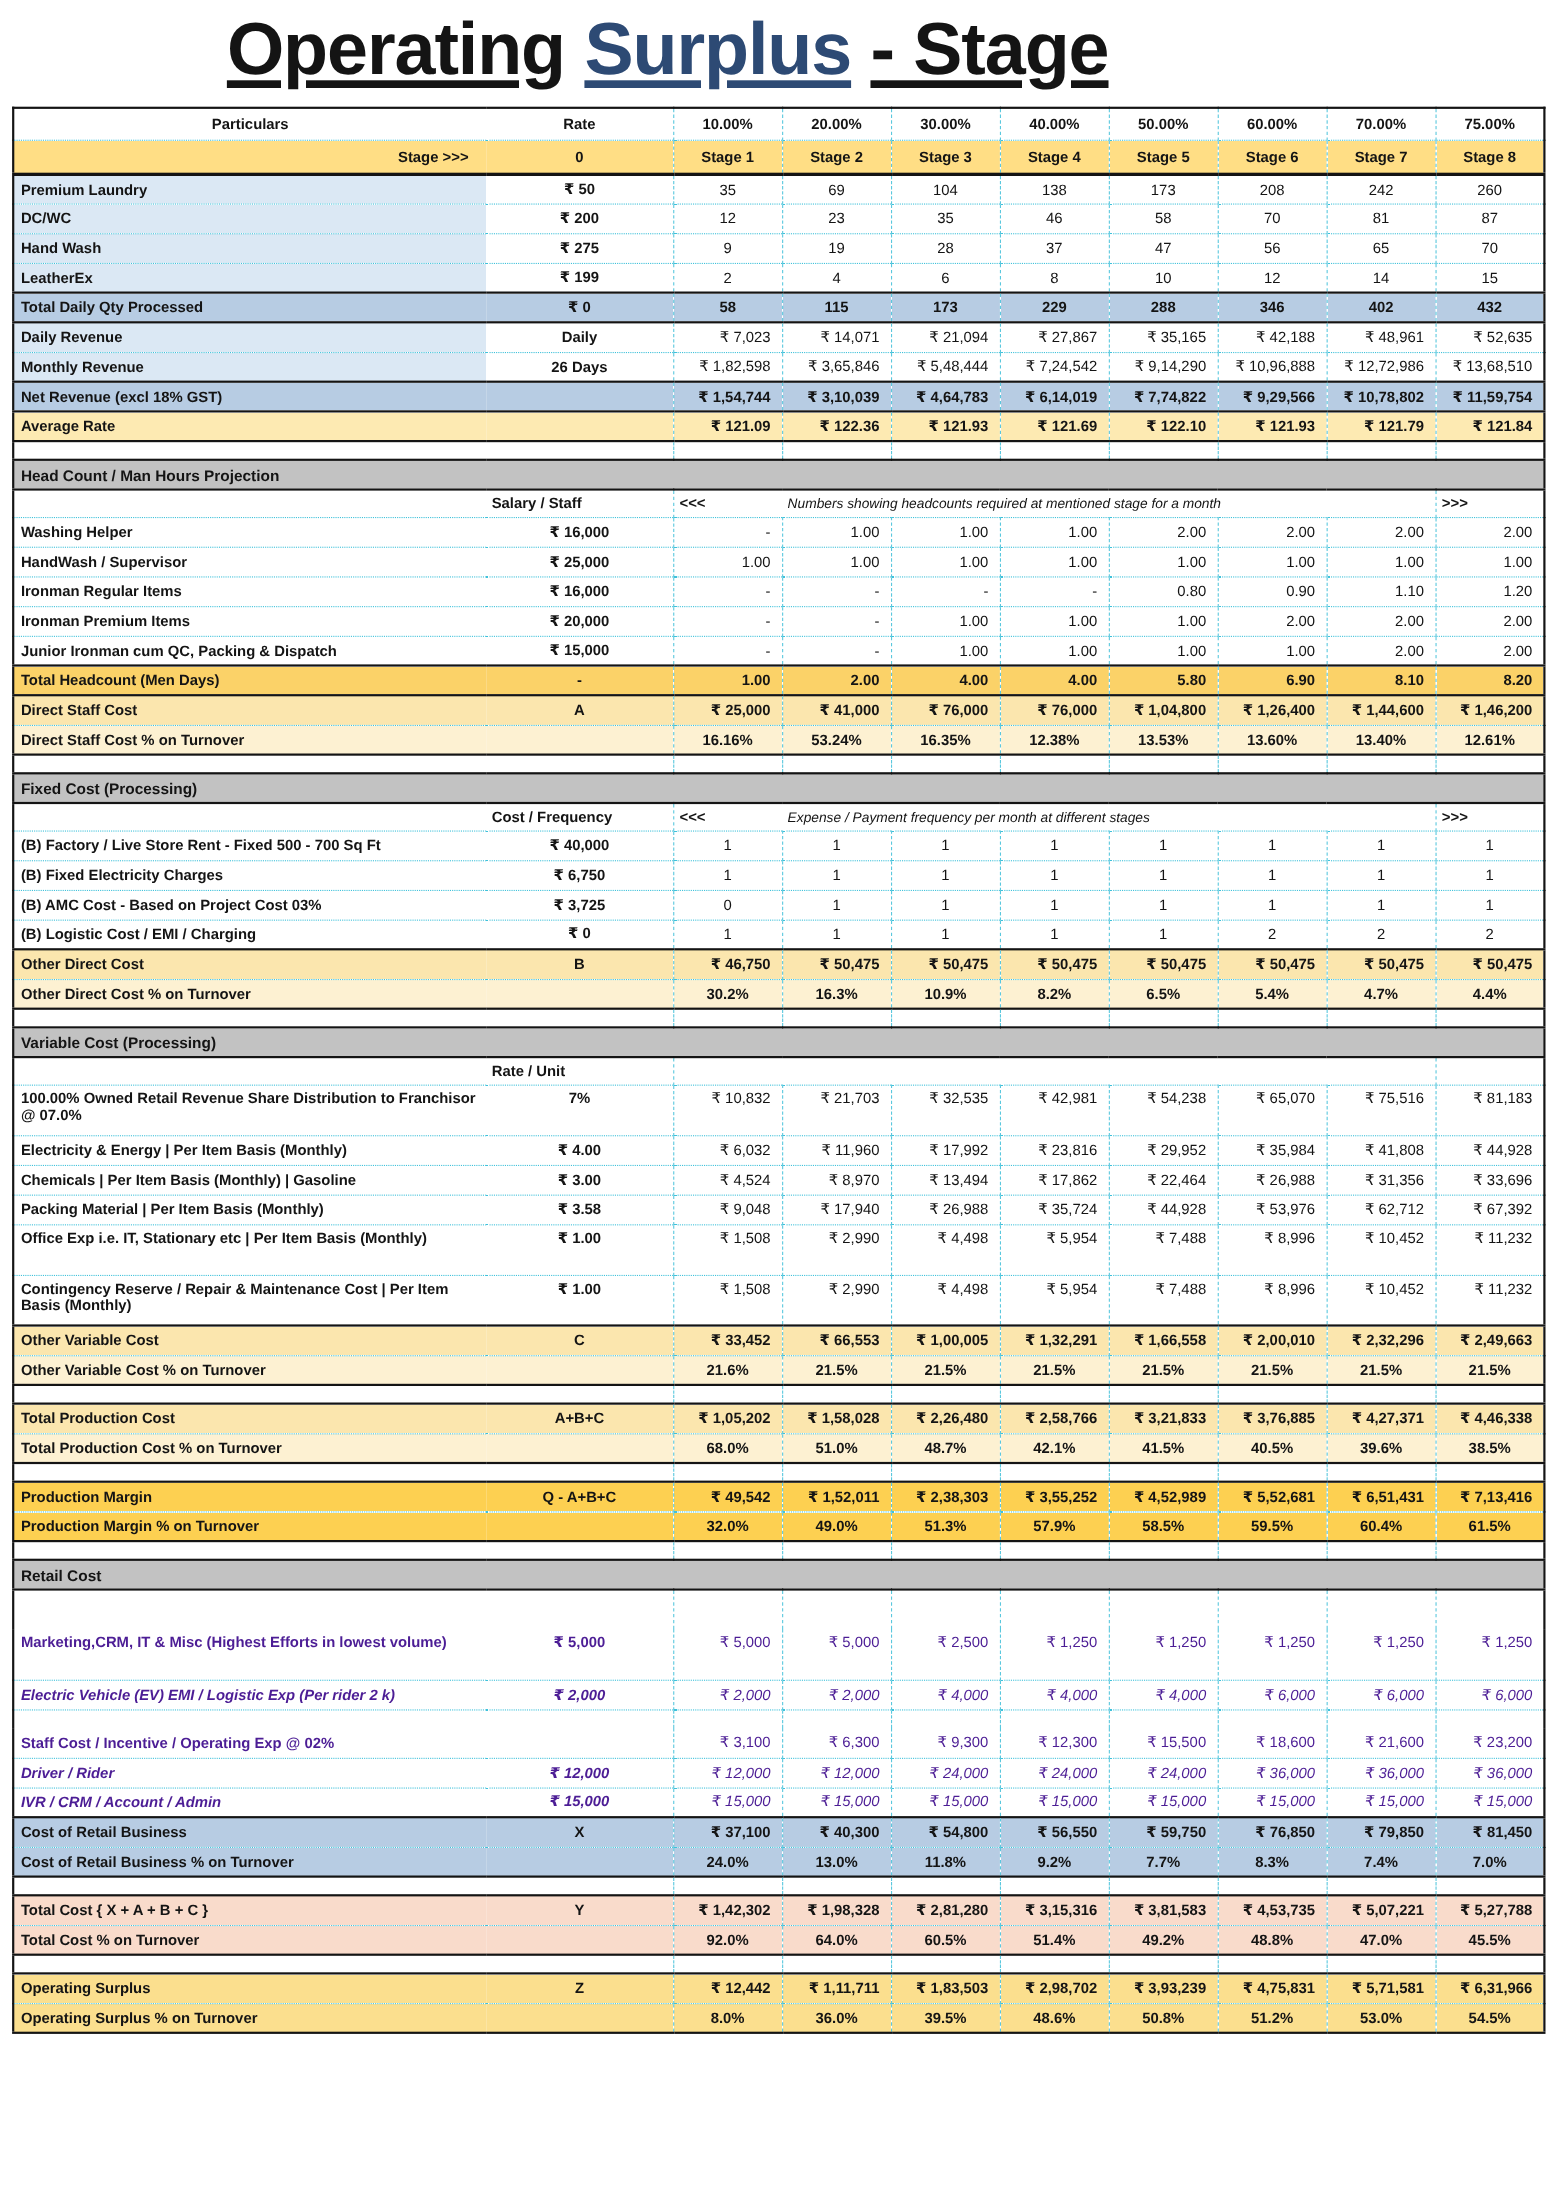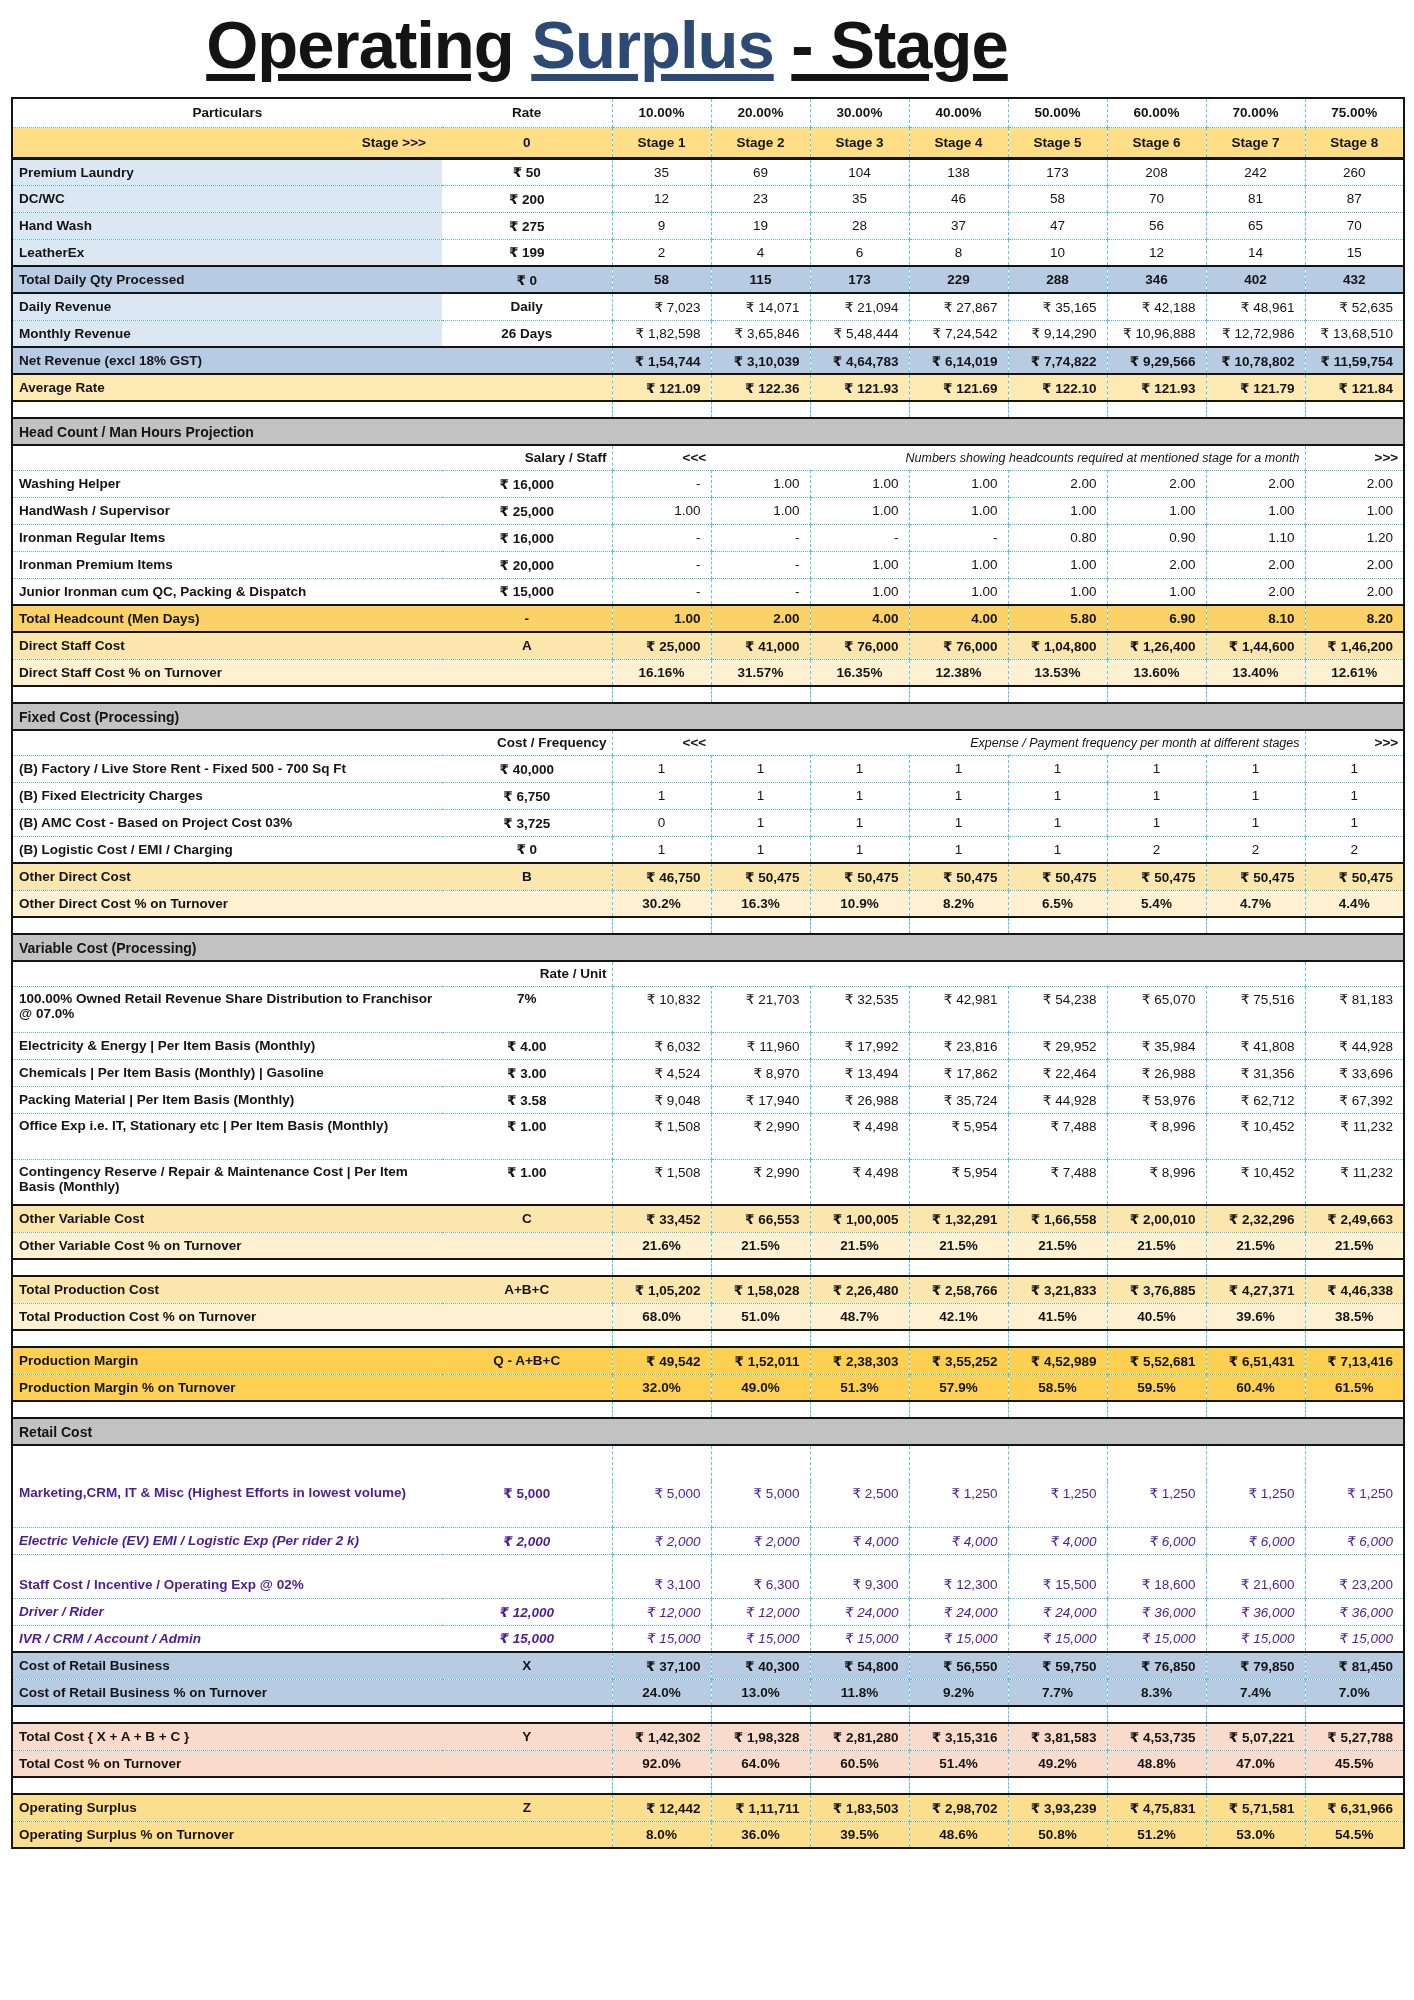--- a/index.html
+++ b/index.html
@@ -36,21 +36,21 @@
   tr.band-surplus td{background:#fbdf8e;font-weight:bold;}
   tr.bt td{border-top:2px solid #141414;}
   tr.bb td{border-bottom:2px solid #141414;}
   
   tr.retail td{color:#4c1d95;}
   tr.it td{font-style:italic;}
   
   tr.tall td{height:46px;vertical-align:top;padding-top:4px;}
   
   tr.sect td{background:#c2c2c2;font-weight:bold;border-top:2px solid #141414;border-bottom:2px solid #141414;height:27px;padding-left:6px;font-size:14px;margin-top:44px;}
-  tr.sub td{font-weight:bold;border-bottom:1px dotted #3fc1da;height:25px;text-align:right;}
+  tr.sub td{font-weight:bold;border-bottom:1px dotted #3fc1da;height:25px;text-align:left;}
   tr.sub td.note{font-weight:normal;font-style:italic;font-size:12.5px;}
   tr.sub td.arr{font-style:italic;}
   tr.spacer td{height:17px;}
   tr.spacer.tallsp td{height:36px;}
 </style>
 </head>
 <body>
 
 <div class="page">
   <h1><span class="w">Operating</span> <span class="w accent">Surplus</span> <span class="w">- Stage</span></h1>
@@ -306,21 +306,21 @@
           <td class="v">₹ 76,000</td>
           <td class="v">₹ 1,04,800</td>
           <td class="v">₹ 1,26,400</td>
           <td class="v">₹ 1,44,600</td>
           <td class="v">₹ 1,46,200</td>
         </tr>
         <tr class="row band-creamlt c bb">
           <td class="lab">Direct Staff Cost % on Turnover</td>
           <td class="rate"></td>
           <td class="v">16.16%</td>
-          <td class="v">31.57%</td>
+          <td class="v">53.24%</td>
           <td class="v">16.35%</td>
           <td class="v">12.38%</td>
           <td class="v">13.53%</td>
           <td class="v">13.60%</td>
           <td class="v">13.40%</td>
           <td class="v">12.61%</td>
         </tr>
         <tr class="spacer ">
           <td class="lab"></td>
           <td class="rate"></td>

